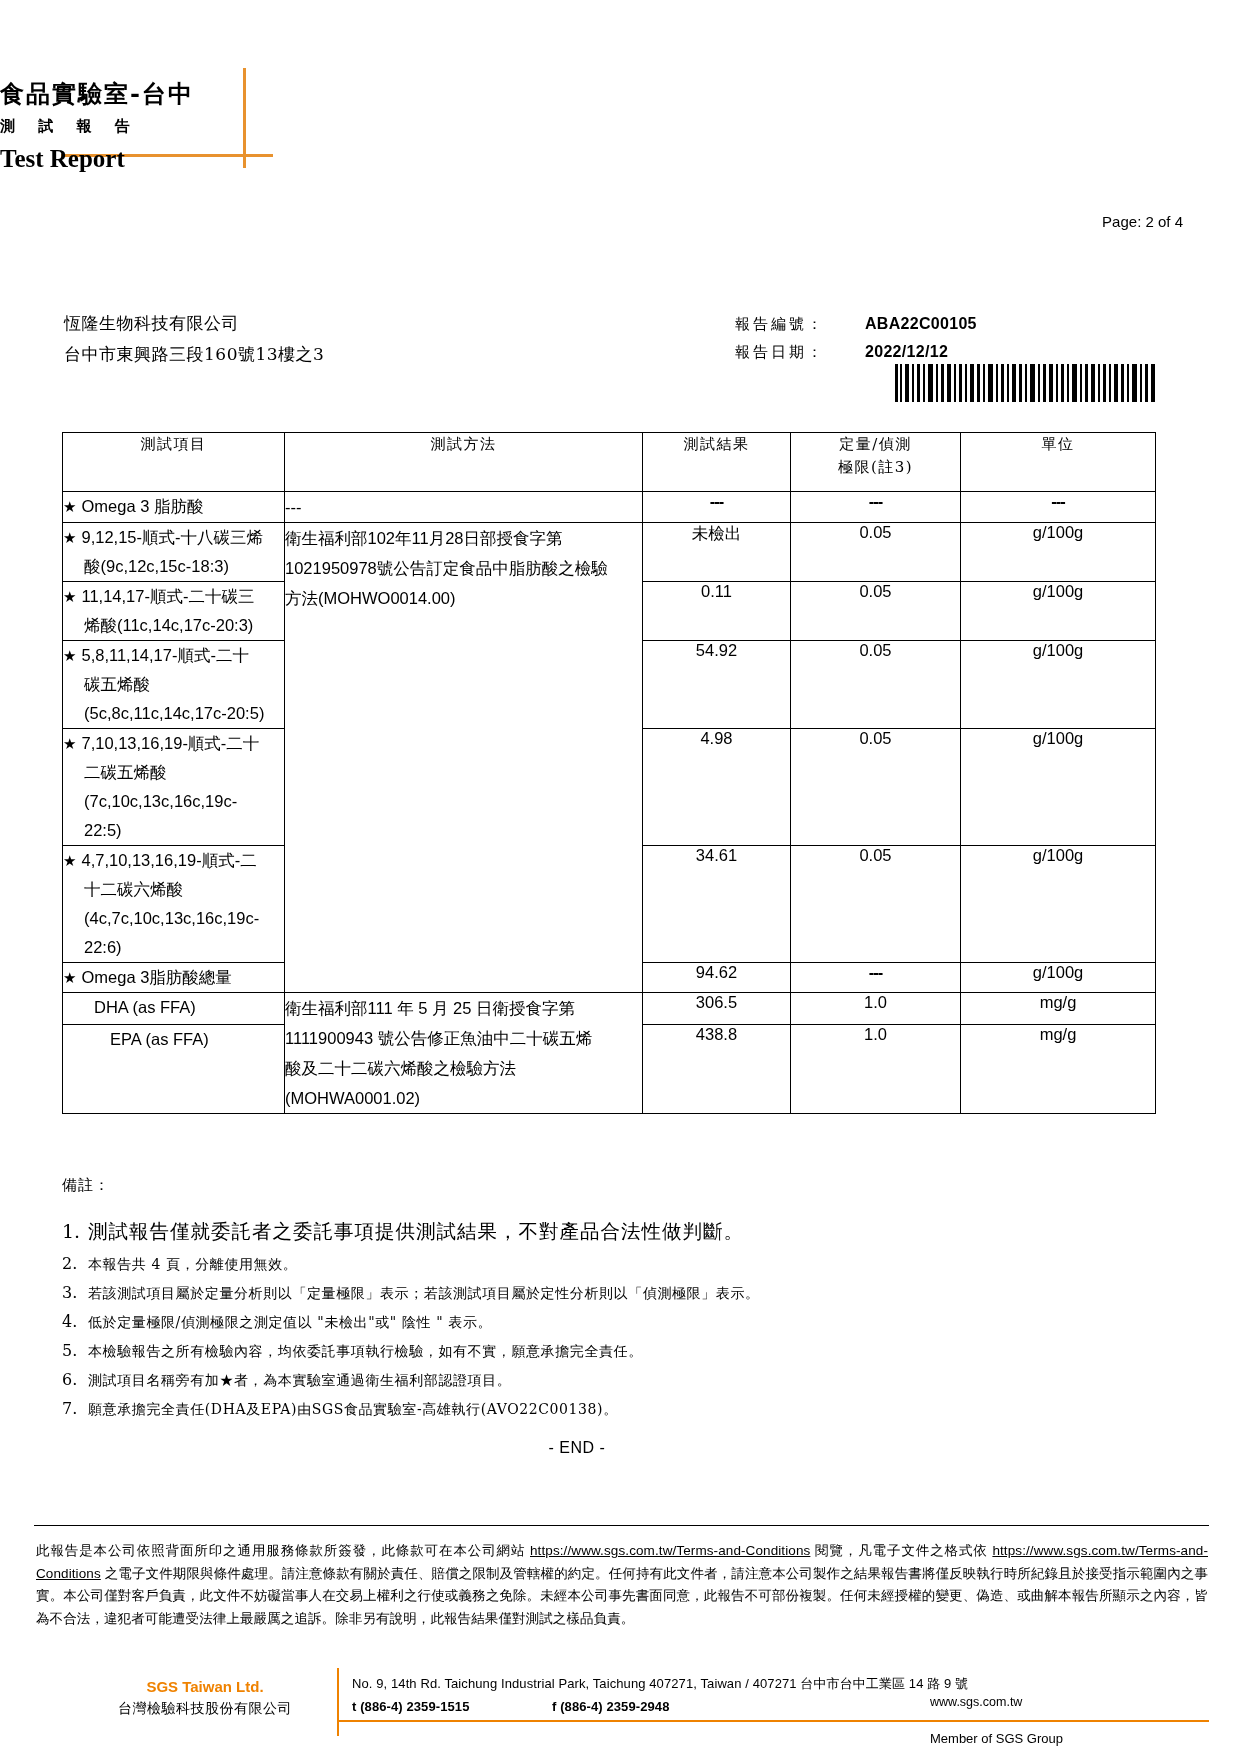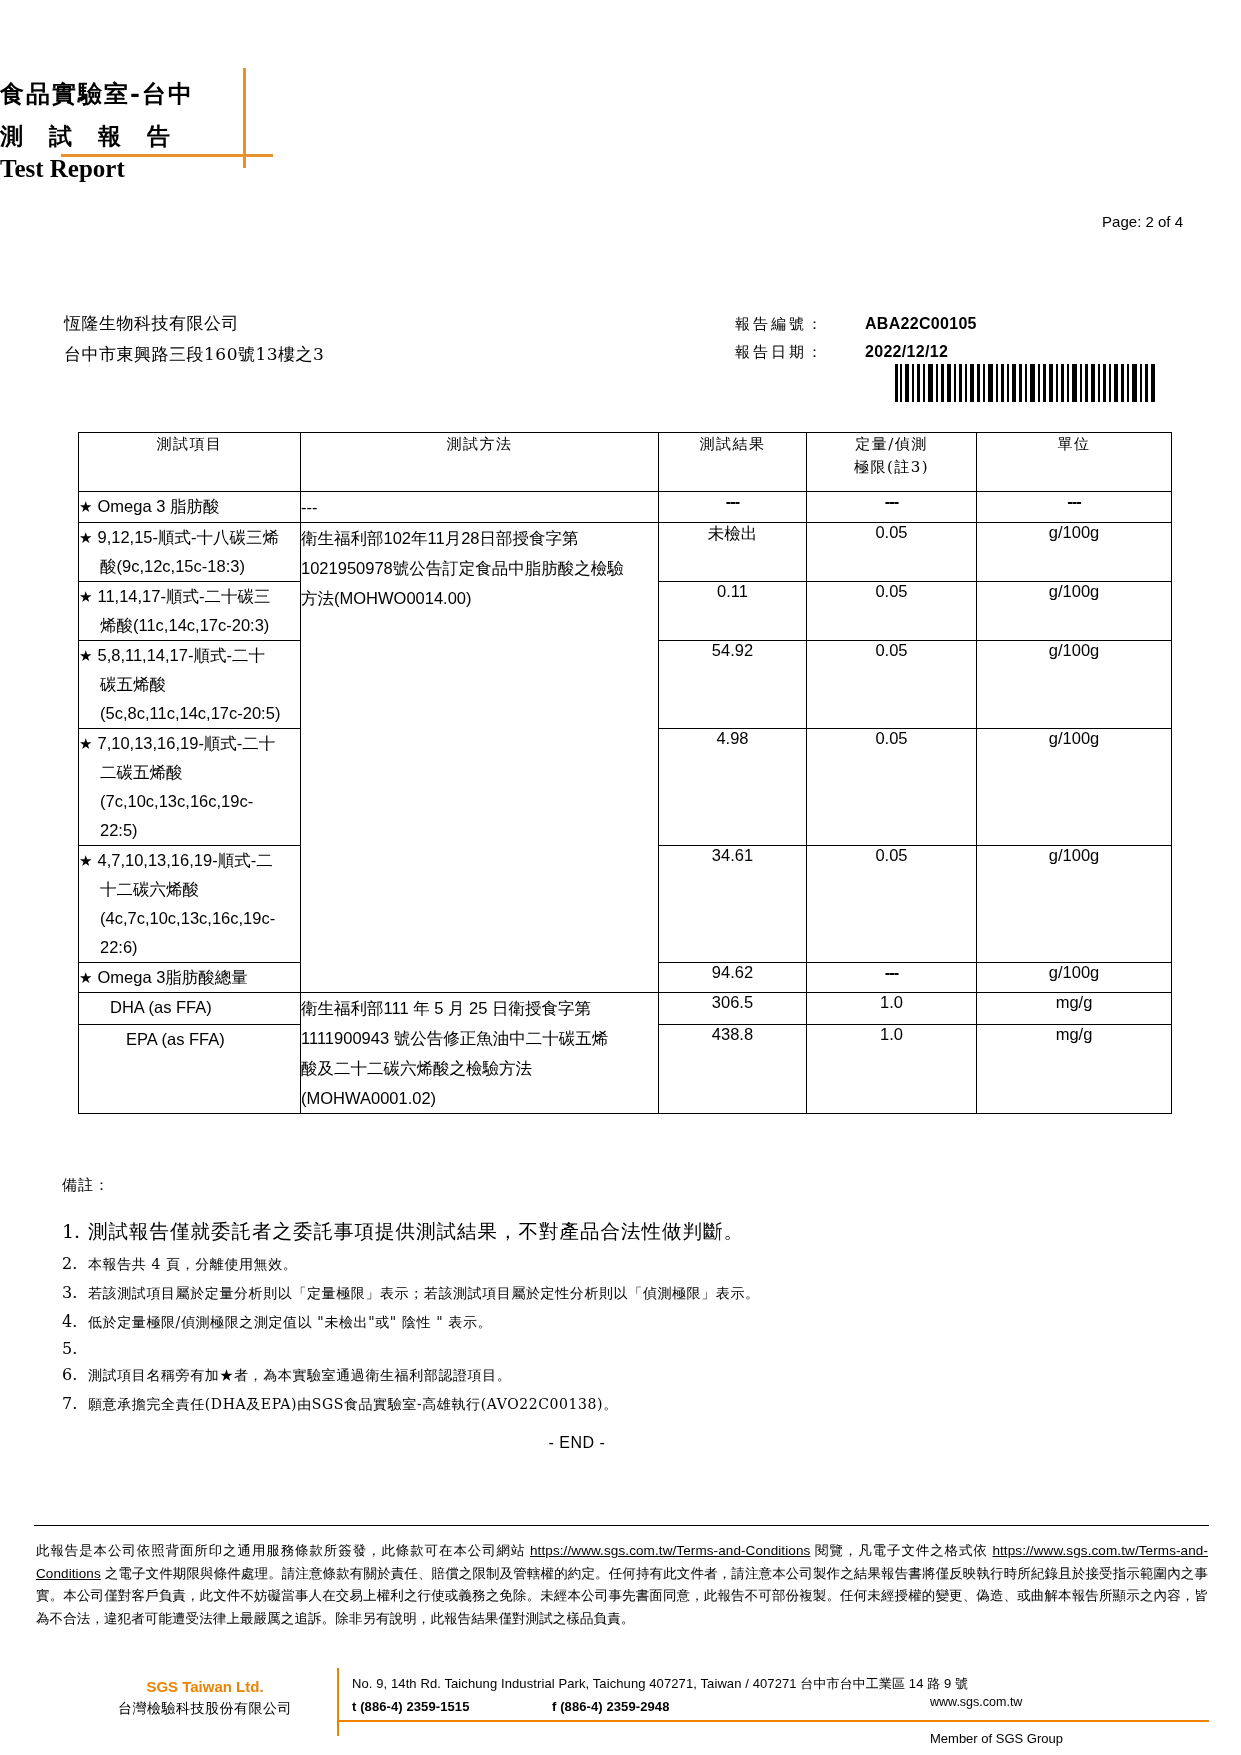--- a/index.html
+++ b/index.html
@@ -79,25 +79,24 @@
   }
   .title-en1 {
     font-family: "Liberation Serif", "DejaVu Serif", serif;
     font-size: 26px;
     font-weight: bold;
     line-height: 34px;
     letter-spacing: 0.5px;
   }
   .title-cn2 {
     font-family: "DejaVu Serif", "Liberation Serif", serif;
-    font-size: 23px;
+    font-size: 15px;
     font-weight: bold;
     letter-spacing: 9px;
     line-height: 32px;
-    margin-top: 10px;
   }
   .title-en2 {
     font-family: "Liberation Serif", "DejaVu Serif", serif;
     font-size: 25px;
     font-weight: bold;
     line-height: 34px;
   }
   .page-num {
     position: absolute;
     right: 58px;
@@ -160,21 +159,20 @@
   .tbl-wrap {
     position: absolute;
     left: 62px;
     top: 432px;
     width: 1093px;
   }
   table.results {
     border-collapse: collapse;
     width: 1093px;
     table-layout: fixed;
-    margin-left: 16px;
   }
   table.results td, table.results th {
     border: 1.3px solid #000;
     padding: 0;
     vertical-align: top;
   }
   .col-item   { width: 222px; }
   .col-method { width: 358px; }
   .col-result { width: 148px; }
   .col-limit  { width: 170px; }
@@ -540,20 +538,21 @@
     <div class="remark-row">
       <span class="remark-idx">3.</span>
       <span class="remark-txt">若該測試項目屬於定量分析則以「定量極限」表示；若該測試項目屬於定性分析則以「偵測極限」表示。</span>
     </div>
     <div class="remark-row">
       <span class="remark-idx">4.</span>
       <span class="remark-txt">低於定量極限/偵測極限之測定值以 "未檢出"或" 陰性 " 表示。</span>
     </div>
     <div class="remark-row">
       <span class="remark-idx">5.</span>
+      <span class="remark-txt">本檢驗報告之所有檢驗內容，均依委託事項執行檢驗，如有不實，願意承擔完全責任。</span>
     </div>
     <div class="remark-row">
       <span class="remark-idx">6.</span>
       <span class="remark-txt">測試項目名稱旁有加★者，為本實驗室通過衛生福利部認證項目。</span>
     </div>
     <div class="remark-row">
       <span class="remark-idx">7.</span>
       <span class="remark-txt">願意承擔完全責任(DHA及EPA)由SGS食品實驗室-高雄執行(AVO22C00138)。</span>
     </div>
 

